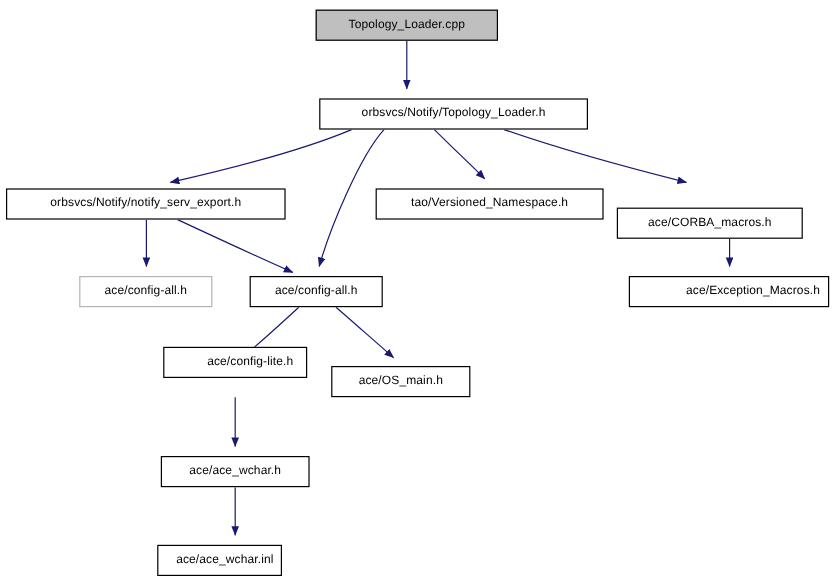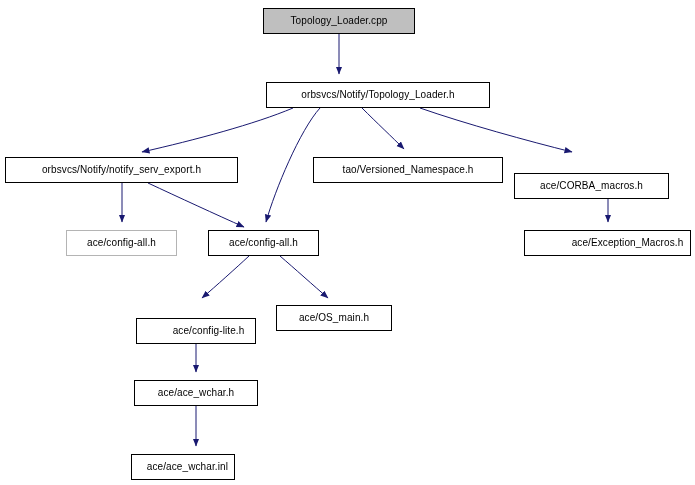--- a/index.html
+++ b/index.html
@@ -97,21 +97,21 @@
       </div>
       <div class="node faded" style="left: 66px; top: 230px; width: 111px; height: 26px;">
         <span class="node-label">ace/config-all.h</span>
       </div>
       <div class="node" style="left: 208px; top: 230px; width: 111px; height: 26px;">
         <span class="node-label">ace/config-all.h</span>
       </div>
       <div class="node" style="left: 524px; top: 230px; width: 167px; height: 26px; padding-left: 40px;">
         <span class="node-label">ace/Exception_Macros.h</span>
       </div>
-      <div class="node" style="left: 136px; top: 318px; width: 120px; height: 26px; padding-left: 25px;">
+      <div class="node" style="left: 136px; top: 289px; width: 120px; height: 26px; padding-left: 25px;">
         <span class="node-label">ace/config-lite.h</span>
       </div>
       <div class="node" style="left: 276px; top: 305px; width: 116px; height: 26px;">
         <span class="node-label">ace/OS_main.h</span>
       </div>
       <div class="node" style="left: 134px; top: 380px; width: 124px; height: 26px; text-align: center;">
         <span class="node-label">ace/ace_wchar.h</span>
       </div>
       <div class="node" style="left: 131px; top: 454px; width: 104px; height: 26px; justify-content: flex-end;">
         <span class="node-label">ace/ace_wchar.inl</span>

